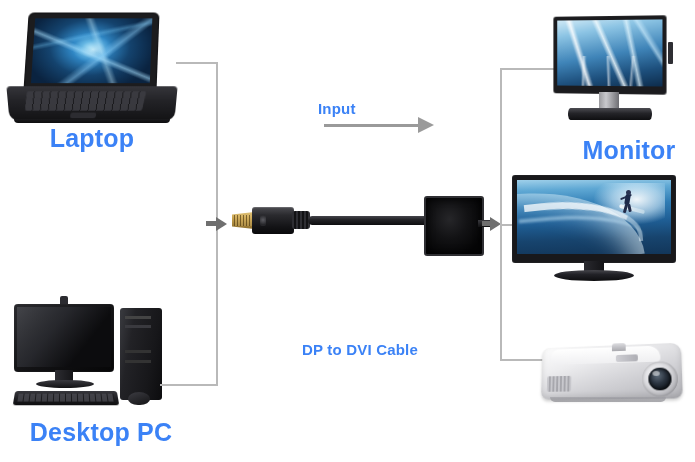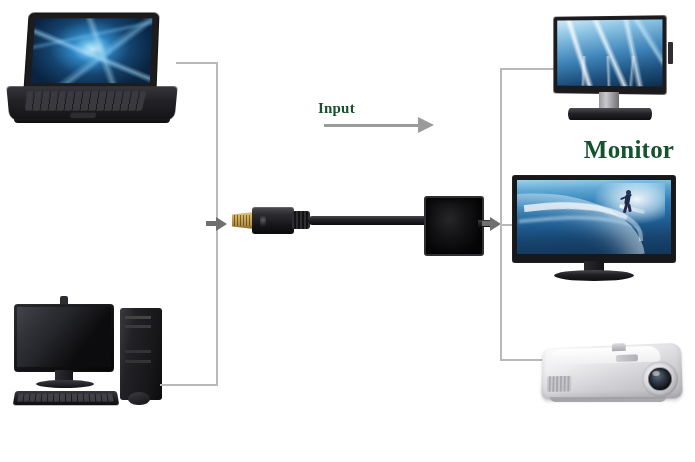--- a/index.html
+++ b/index.html
@@ -14,23 +14,23 @@
     position: relative;
     width: 695px;
     height: 462px;
     background: #ffffff;
     overflow: hidden;
   }
 
   
   .dev-label {
     position: absolute;
-    font-family: Liberation Serif, serif;
+    font-family: Liberation Sans, sans-serif;
     font-weight: bold;
-    color: #14532d;
+    color: #3b82f6;
     letter-spacing: 0.2px;
     white-space: nowrap;
     text-align: center;
   }
   .lbl-big { font-size: 25px; }
   .lbl-mid { font-size: 15px; }
 
   
   .wire { position: absolute; background: #b9b9b9; }
   .wire-h { height: 1.5px; }
@@ -397,48 +397,51 @@
   <div class="laptop">
     <div class="lt-lid">
       <div class="lt-screen"></div>
     </div>
     <div class="lt-base">
       <div class="lt-keys"></div>
       <div class="lt-pad"></div>
     </div>
     <div class="lt-foot"></div>
   </div>
+  <div class="dev-label lbl-big" style="left:8px; top:124px; width:168px;">Laptop</div>
 
   <div class="desktop">
     <div class="dk-mon-cam"></div>
     <div class="dk-mon-panel"></div>
     <div class="dk-mon-neck"></div>
     <div class="dk-mon-base"></div>
     <div class="dk-tower"></div>
     <div class="dk-kb"></div>
     <div class="dk-mouse"></div>
   </div>
+  <div class="dev-label lbl-big" style="left:6px; top:418px; width:190px;">Desktop PC</div>
 
   <div class="wire wire-h" style="left:176px; top:62px; width:42px;"></div>
   <div class="wire wire-v" style="left:216px; top:62px; height:163px;"></div>
 
   <div class="wire wire-h" style="left:160px; top:384px; width:58px;"></div>
   <div class="wire wire-v" style="left:216px; top:224px; height:161px;"></div>
 
   <div class="arrow-tail" style="left:206px; top:221px; width:12px;"></div>
   <div class="arrow-mark" style="left:216px; top:217px;"></div>
 
   <div class="cable-wrap">
     <div class="dp-plug-metal"></div>
     <div class="dp-plug-body"></div>
     <div class="dp-strain"></div>
     <div class="dp-cable"></div>
     <div class="dvi-box"></div>
     <div class="dvi-tail"></div>
   </div>
+  <div class="dev-label lbl-mid" style="left:250px; top:341px; width:220px;">DP to DVI Cable</div>
 
   <div class="dev-label lbl-mid" style="left:318px; top:100px; width:80px; text-align:left;">Input</div>
   <div class="input-arrow-shaft" style="left:324px; top:124px; width:96px;"></div>
   <div class="input-arrow-head" style="left:418px; top:117px;"></div>
 
   <div class="arrow-tail" style="left:482px; top:221px; width:12px;"></div>
   <div class="arrow-mark" style="left:490px; top:217px;"></div>
 
   <div class="wire wire-v" style="left:500px; top:68px; height:292px;"></div>
 

